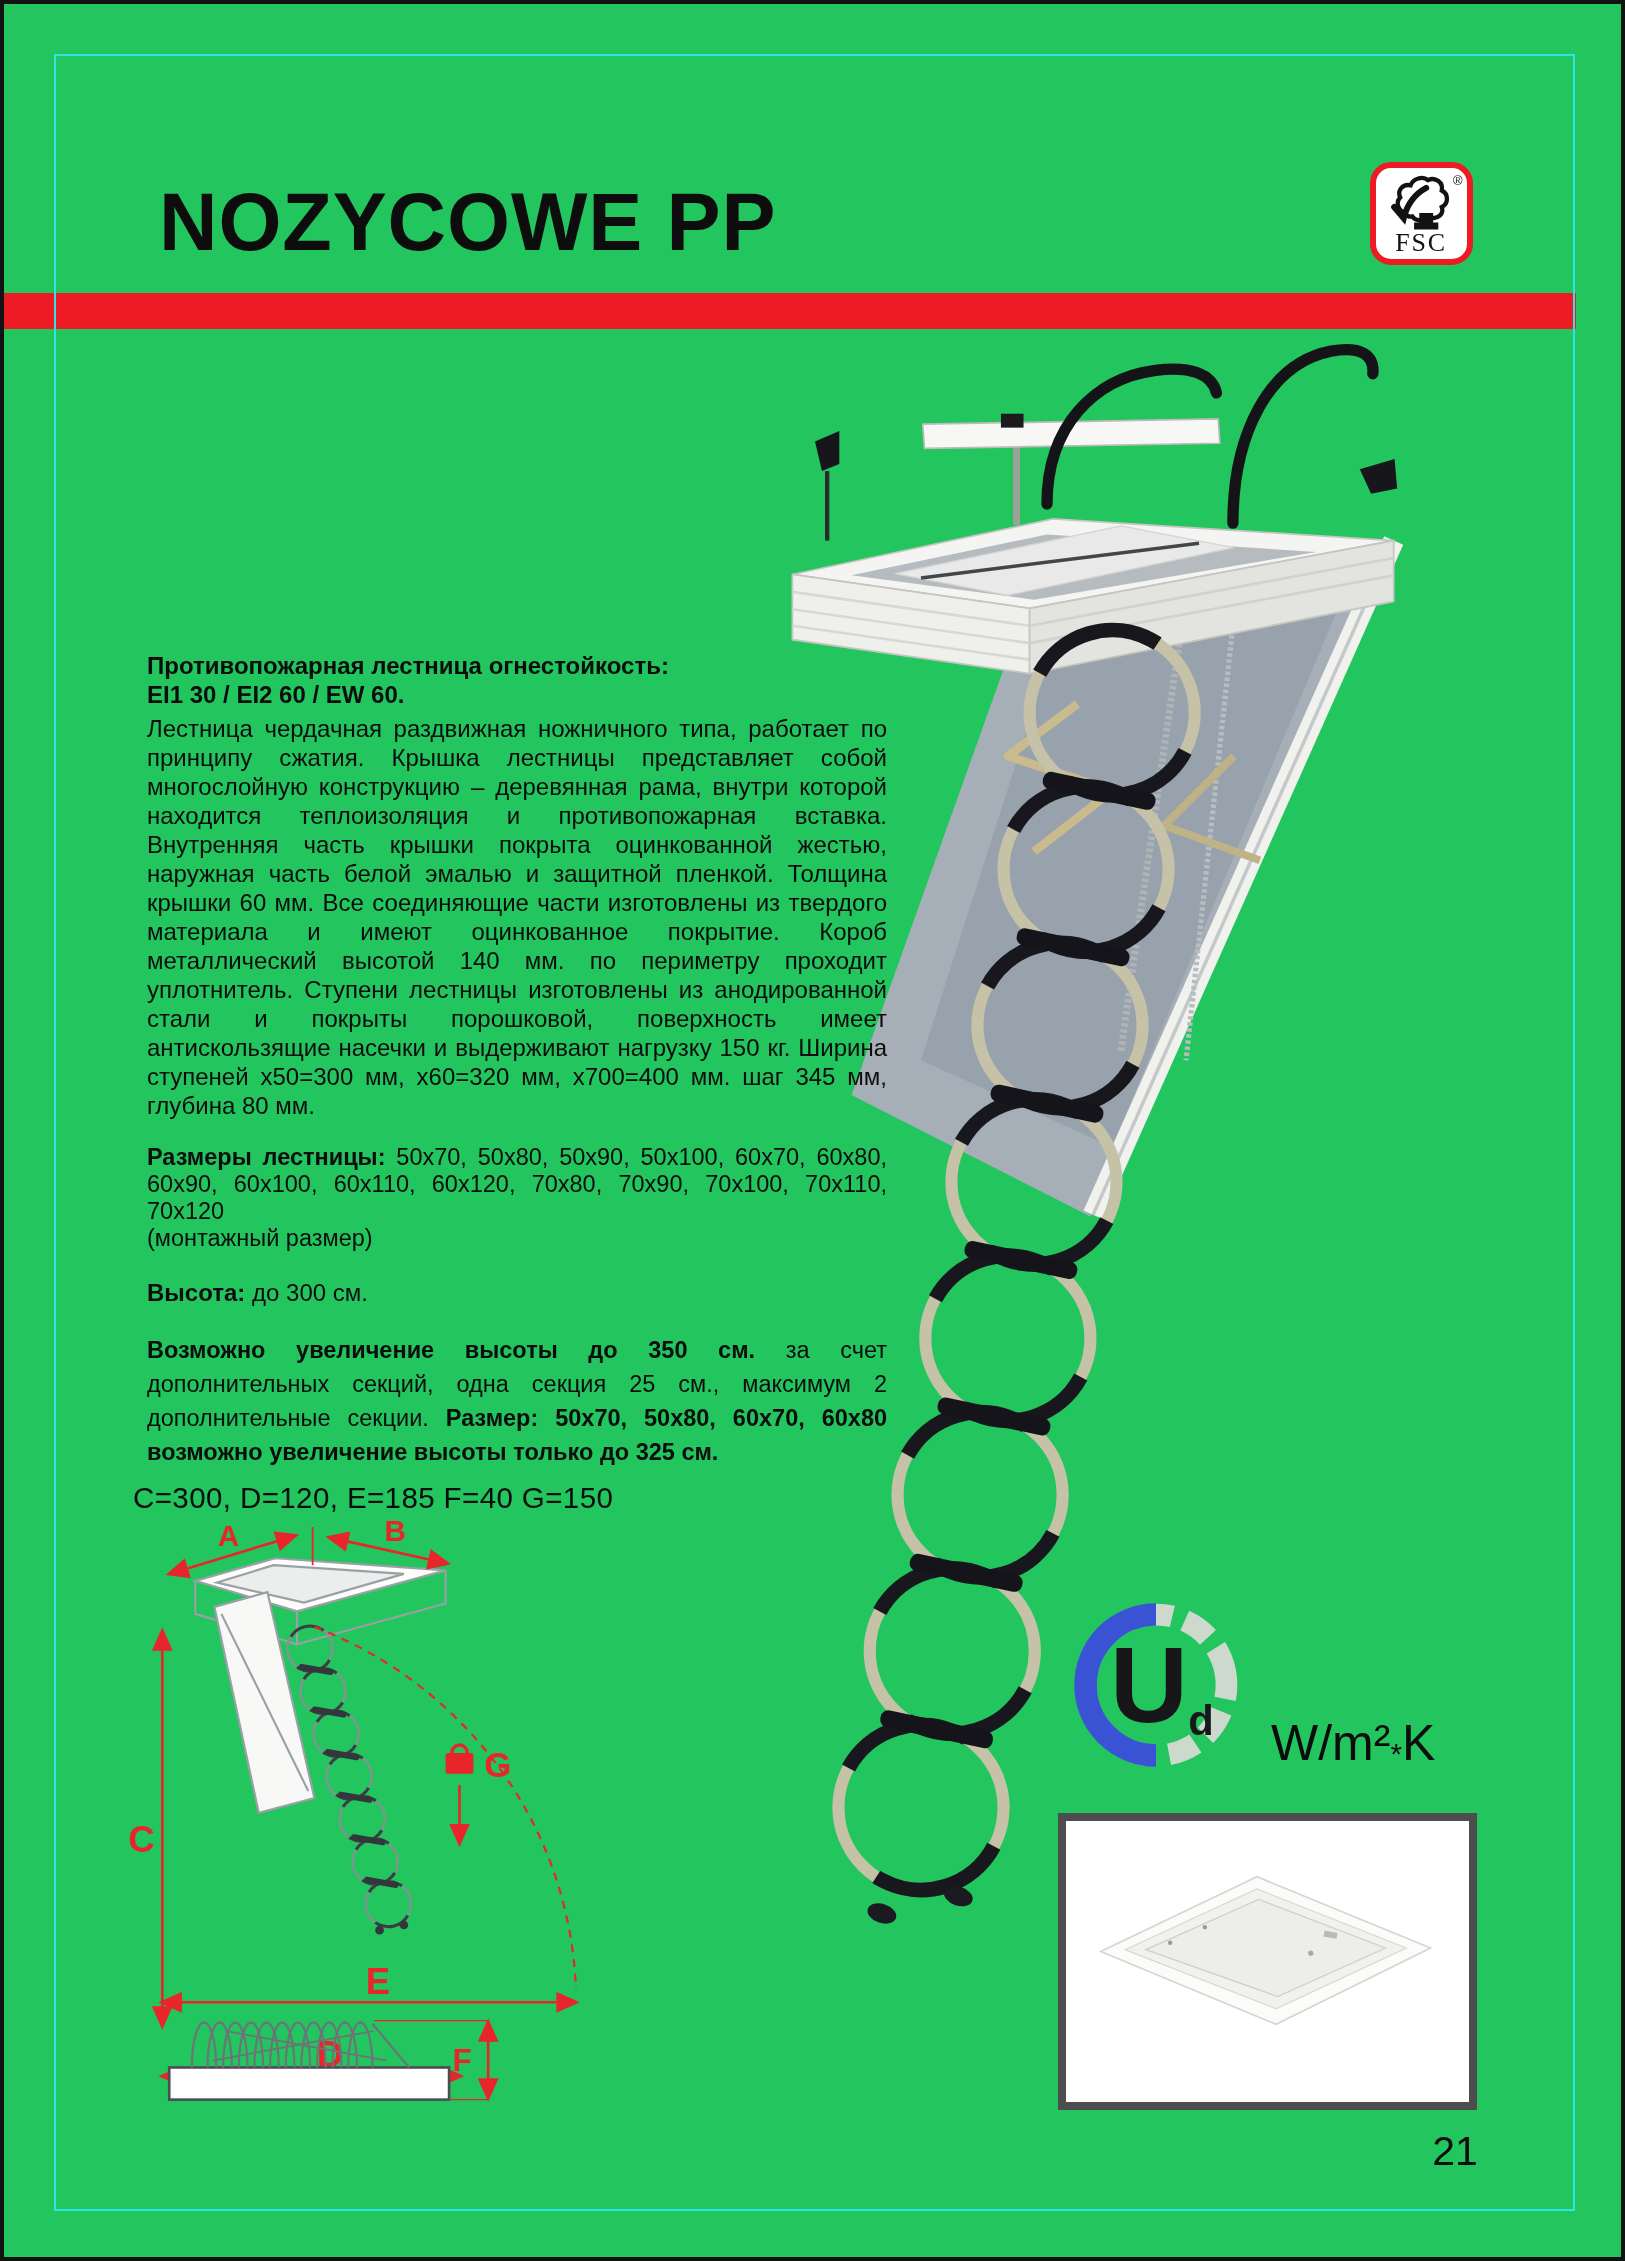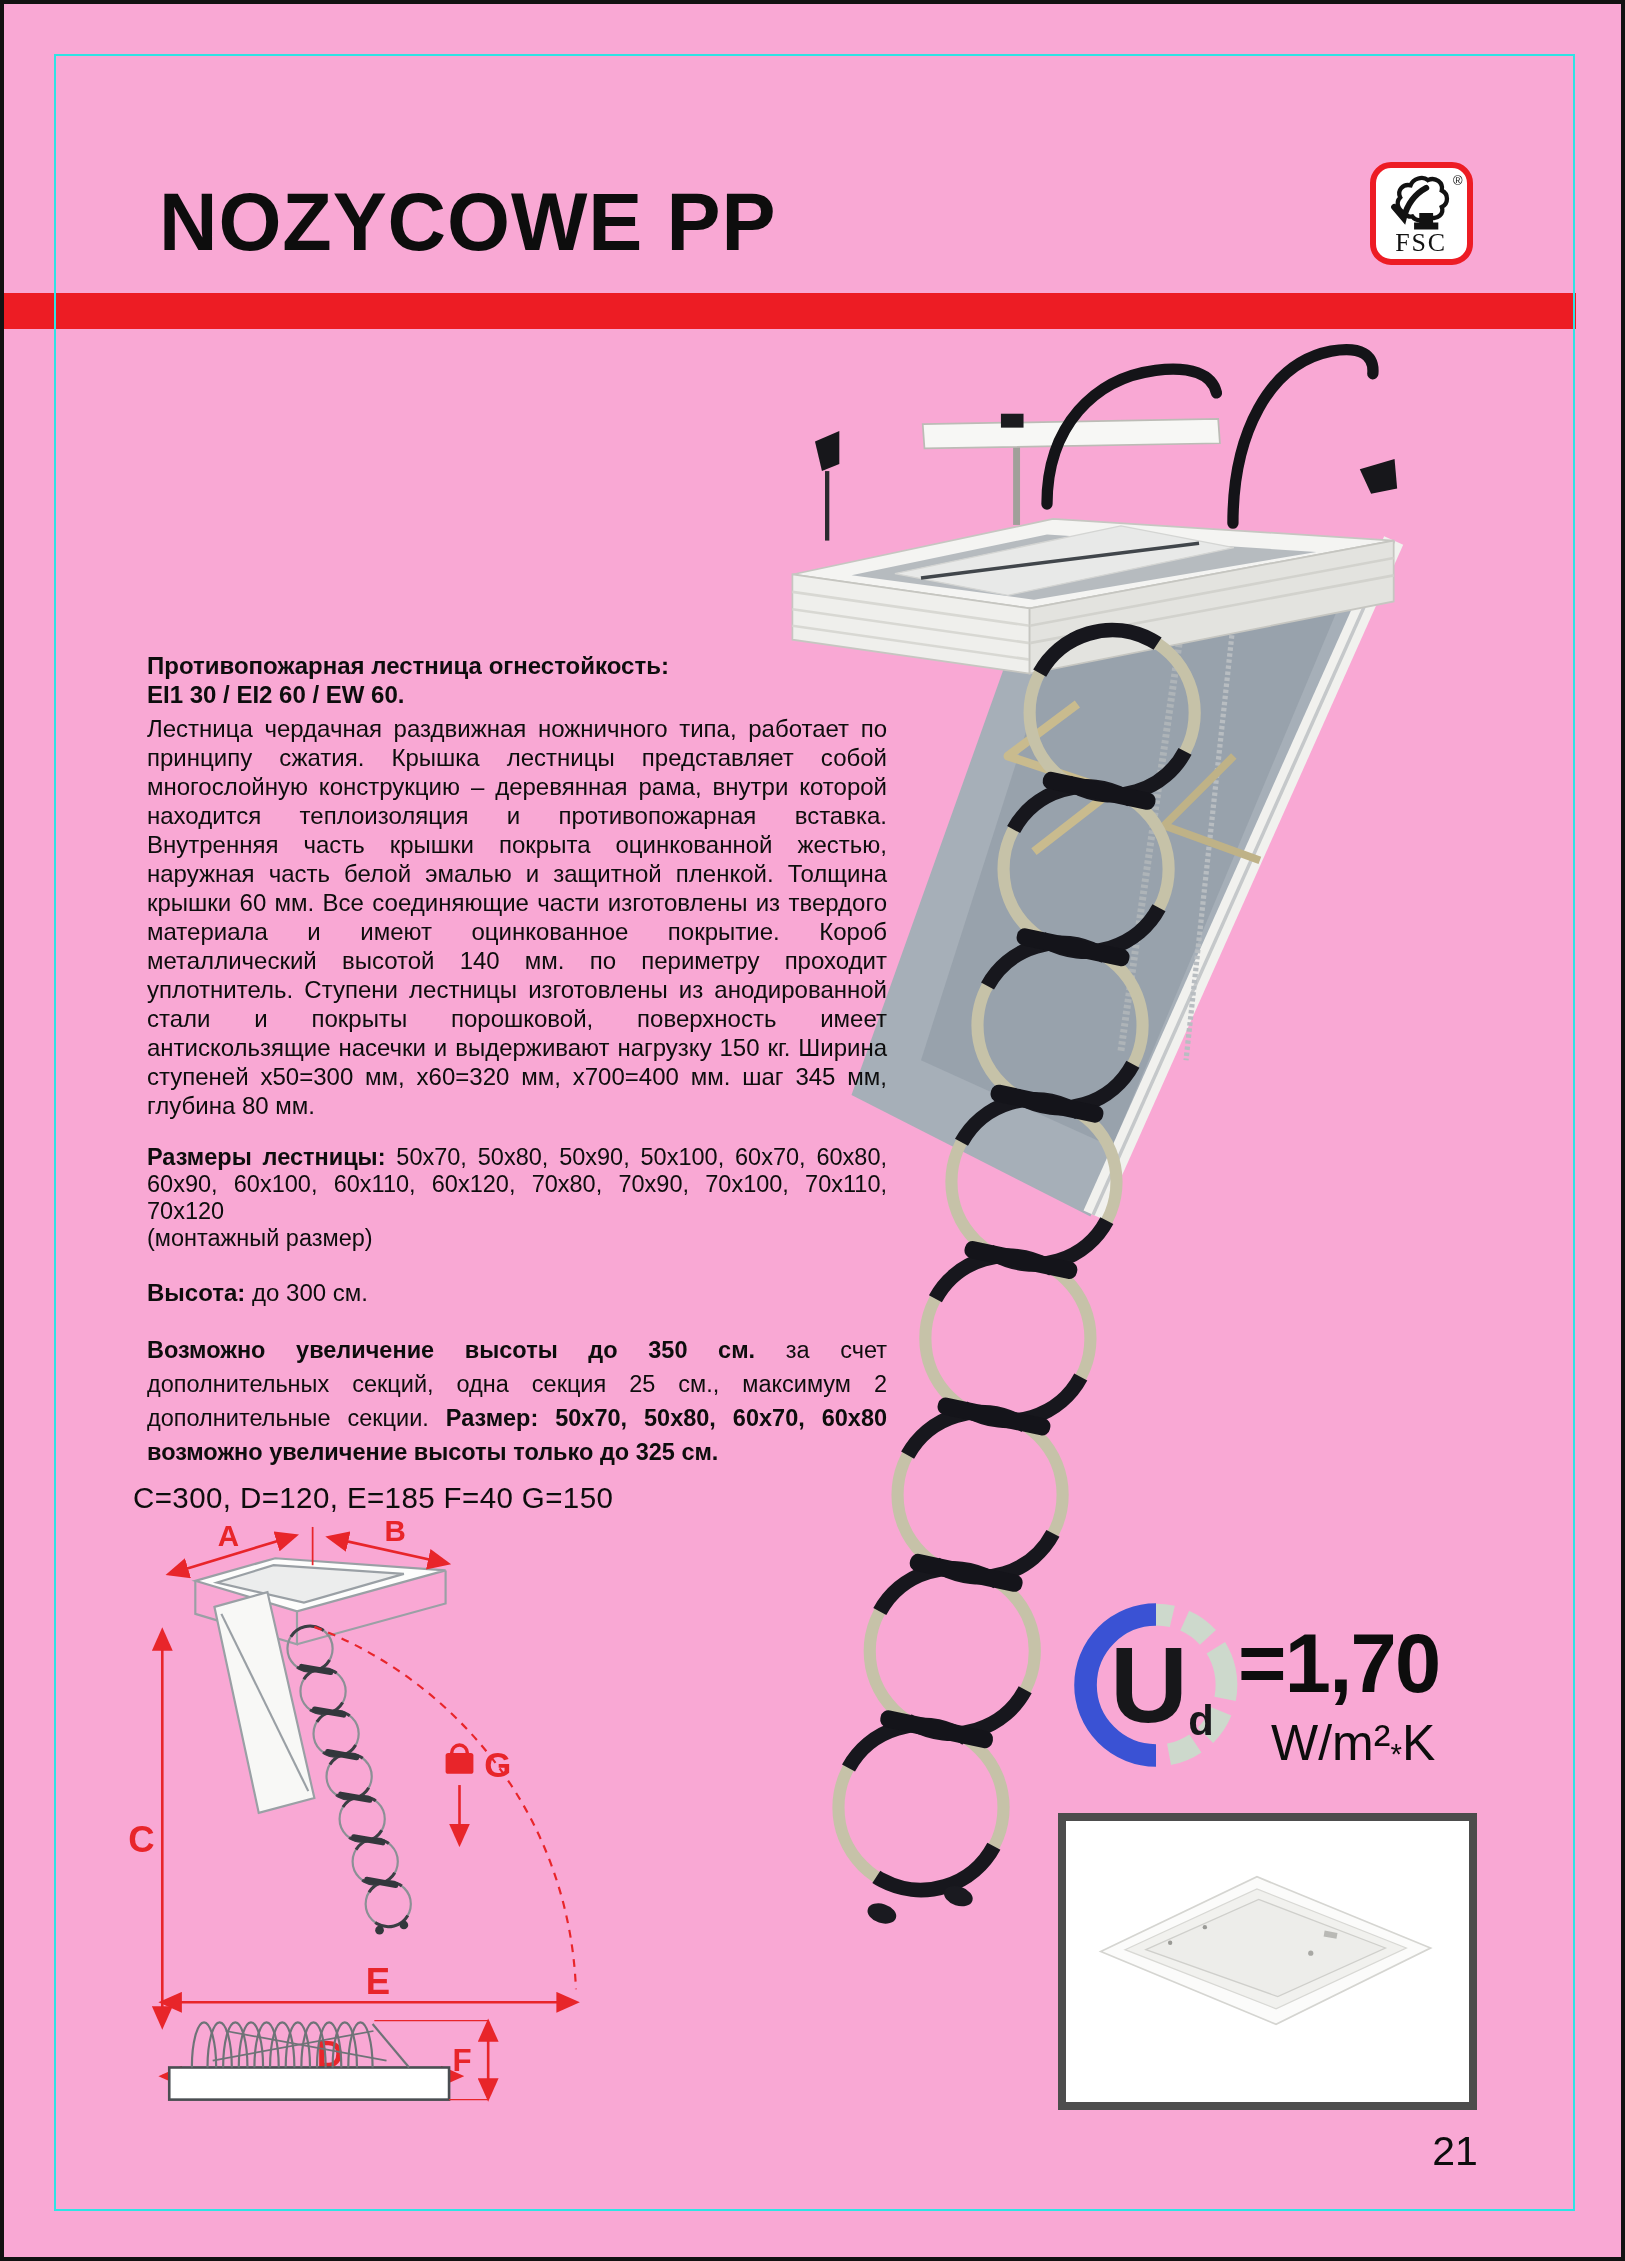--- a/index.html
+++ b/index.html
@@ -1,16 +1,16 @@
 <!DOCTYPE html>
 <html style="font-size:14px"><head>
 <meta charset="utf-8">
 <style>
   html,body{margin:0;padding:0;background:#ffffff;}
-  #page{position:relative;width:1625px;height:2261px;background:#f9a8d4;
+  #page{position:relative;width:1625px;height:2261px;background:#22c55e;
         border:4.3px solid #121212;box-sizing:border-box;overflow:hidden;
         font-family:"Liberation Sans", sans-serif;color:#0d0d0d;}
   .abs{position:absolute;}
   #red-stripe{left:0;top:289px;width:1572px;height:36px;background:#ed1c24;z-index:2;}
   #cyan-frame{left:50px;top:50px;width:1521px;height:2157px;border:2.6px solid #2ee4e4;z-index:3;box-sizing:border-box;pointer-events:none;}
   #page-title{left:155px;top:178px;font-size:81px;font-weight:bold;letter-spacing:0.9px;line-height:1;z-index:4;}
   #fsc-logo{left:1366px;top:158px;width:103px;height:103px;border:6px solid #ed1c24;border-radius:21px;box-sizing:border-box;background:#fff;z-index:4;}
   #desc{left:143px;top:647px;width:740px;z-index:5;font-size:24px;line-height:29px;}
   #desc p{margin:0;text-align:justify;}
   #desc .b{font-weight:bold;}
@@ -214,21 +214,20 @@
       <text x="408" y="634" font-size="36" font-weight="bold" fill="#e8252a" text-anchor="end">F</text>
     </g>
   </svg>
 
   <svg id="badge-svg" class="abs" width="174" height="174" viewBox="0 0 200 200">
     <circle cx="100" cy="100" r="81" fill="none" stroke="#cdd9cc" stroke-width="25" stroke-dasharray="33 15" transform="rotate(-12 100 100)"></circle>
     <path d="M100,19 A81,81 0 0 0 100,181" fill="none" stroke="#3a52d4" stroke-width="26"></path>
     <text x="92" y="143" text-anchor="middle" font-size="124" font-weight="bold" fill="#17171a">U</text>
     <text x="137" y="157" font-size="48" font-weight="bold" fill="#17171a">d</text>
   </svg>
-  <div id="badge-value" class="abs">=1,70</div>
   <div id="badge-unit" class="abs"><span>W/m²</span><span class="star">*</span><span>K</span></div>
 
   <div id="photo-frame" class="abs">
     <svg width="401" height="280" viewBox="0 0 462 322">
       <polygon points="40,150 220,64 420,146 242,234" fill="#fbfbfa" stroke="#d5d5d1" stroke-width="2"></polygon>
       <polygon points="68,148 220,78 392,146 242,216" fill="#f1f1ee" stroke="#d8d8d4" stroke-width="1.5"></polygon>
       <polygon points="92,148 222,90 368,146 244,202" fill="#ededea" stroke="#cfcfcb" stroke-width="1.5"></polygon>
       <circle cx="120" cy="140" r="2.5" fill="#9a9a96"></circle>
       <circle cx="160" cy="122" r="2.5" fill="#9a9a96"></circle>
       <rect x="298" y="126" width="15" height="7" fill="#b9b9b5" transform="rotate(10 298 126)"></rect>

